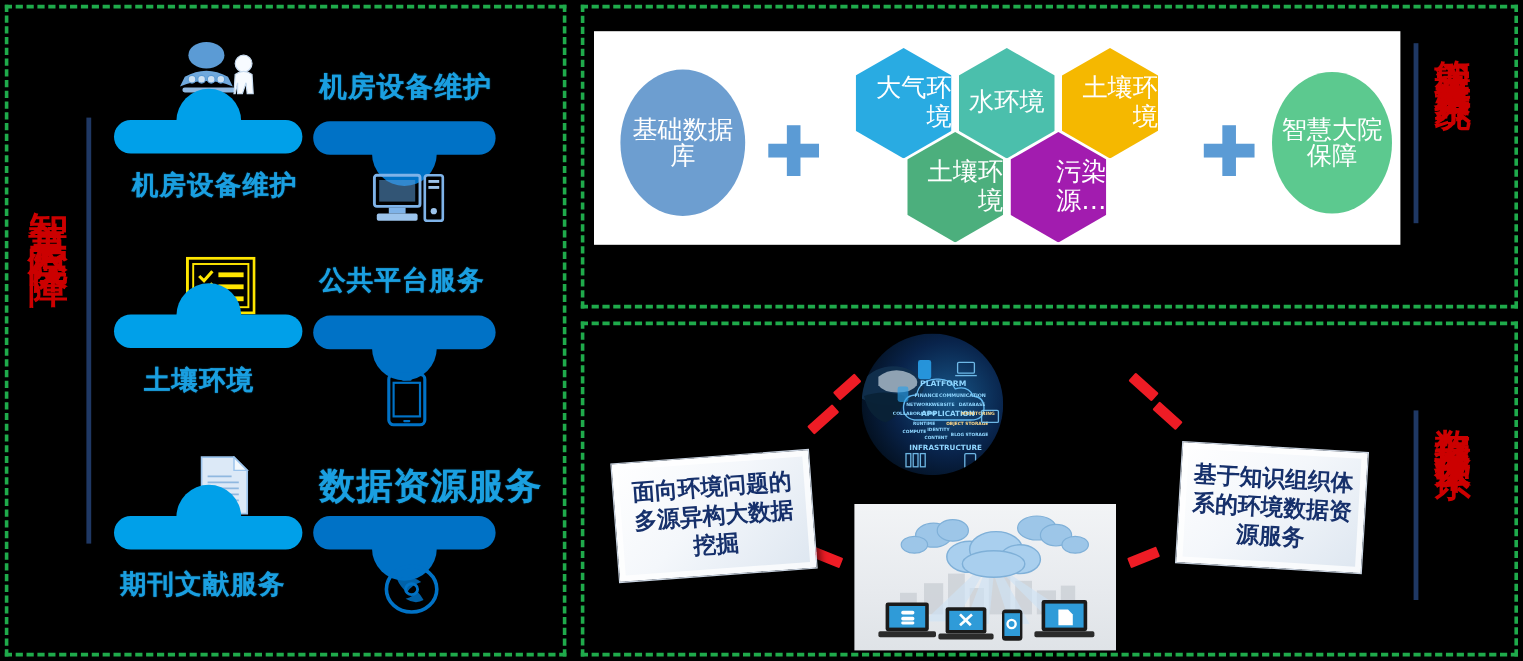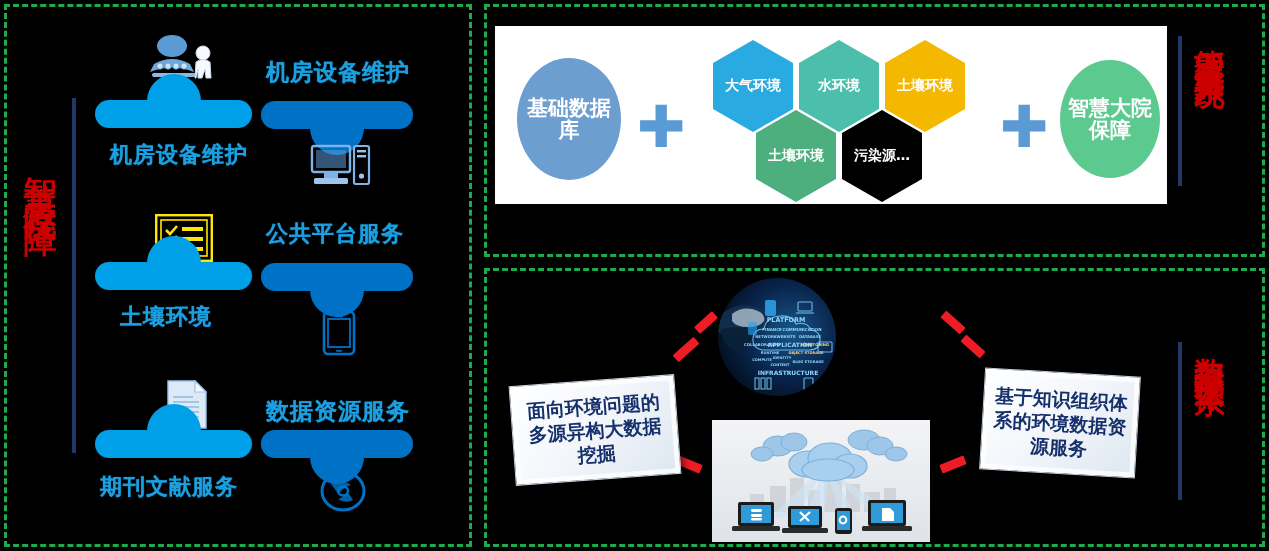--- a/index.html
+++ b/index.html
@@ -80,21 +80,21 @@
   
   #board-tr {
     position: absolute;
     left: 495px; top: 26px; width: 672px; height: 178px;
     background: #ffffff;
   }
   .ellipse {
     position: absolute;
     border-radius: 50%;
     color: #fff;
-    font-weight: bold;
+    font-weight: normal;
     display: flex; align-items: center; justify-content: center;
     text-align: center;
     line-height: 1.05;
     font-size: 21px;
   }
   #ell-db   { left: 22px;  top: 32px; width: 104px; height: 122px; background:#6d9ed0; }
   #ell-viz  { left: 565px; top: 34px; width: 100px; height: 118px; background:#5cc98f; }
 
   .plus {
     position: absolute;
@@ -104,31 +104,31 @@
     line-height: 1;
   }
   #plus-1 { left: 142px; top: 72px; }
   #plus-2 { left: 505px; top: 72px; }
 
   .hex {
     position: absolute;
     width: 80px; height: 92px;
     clip-path: polygon(50% 0%, 100% 25%, 100% 75%, 50% 100%, 0% 75%, 0% 25%);
     color: #fff;
-    font-weight: bold;
-    font-size: 14px;
+    font-weight: normal;
+    font-size: 21px;
     display: flex; align-items: center; justify-content: center;
-    text-align: left;
+    text-align: right;
     line-height: 1.12;
   }
   #hex-air  { left: 218px; top: 14px;  background: #29abe2; }
   #hex-water{ left: 304px; top: 14px;  background: #4bbfac; }
   #hex-soil { left: 390px; top: 14px;  background: #f5b800; }
   #hex-eco  { left: 261px; top: 84px;  background: #4caf7d; }
-  #hex-poll { left: 347px; top: 84px;  background: #000000; }
+  #hex-poll { left: 347px; top: 84px;  background: #a21caf; }
 
   
   #tr-divider { left: 1178px; top: 36px; height: 150px; }
   #tr-title {
     left: 1188px; top: 26px;
     font-size: 30px;
     letter-spacing: 4px;
     height: 170px;
     writing-mode: vertical-rl;
     text-orientation: upright;
@@ -286,21 +286,21 @@
           <path d="M7 37 h26"></path>
           <path d="M7 42 h18"></path>
       </g>
     </svg>
   </div>
   <div class="banner lite" style="left:95px; top:430px; width:157px;">
     <div class="bump up" style="background:#00a0e9;"></div>
   </div>
   <div class="blue-label" style="left:100px; top:472px;">期刊文献服务</div>
 
-  <div class="blue-label" style="left:266px; top:396px; font-size:23px;">数据资源服务</div>
+  <div class="blue-label" style="left:266px; top:385px; font-size:30px;">数据资源服务</div>
   <div class="banner dark" style="left:261px; top:430px; width:152px;">
     <div class="bump down" style="background:#0072c6;"></div>
   </div>
   <div class="icon-box" style="left:320px; top:470px; width:46px; height:42px;">
     <svg width="46" height="42" viewBox="0 0 46 42">
       <ellipse cx="23" cy="21" rx="21" ry="19" fill="none" stroke="#0072c6" stroke-width="3"></ellipse>
       <ellipse cx="23" cy="21" rx="5" ry="4.5" fill="none" stroke="#0072c6" stroke-width="2.4"></ellipse>
       <path d="M11 13 q10 -5 20 2 q-9 3 -12 9 q-6 -6 -8 -11 z" fill="#0072c6" opacity=".85"></path>
       <path d="M33 30 q-7 4 -15 -1 q7 -2 9 -7 q4 4 6 8 z" fill="#0072c6" opacity=".85"></path>
     </svg>

